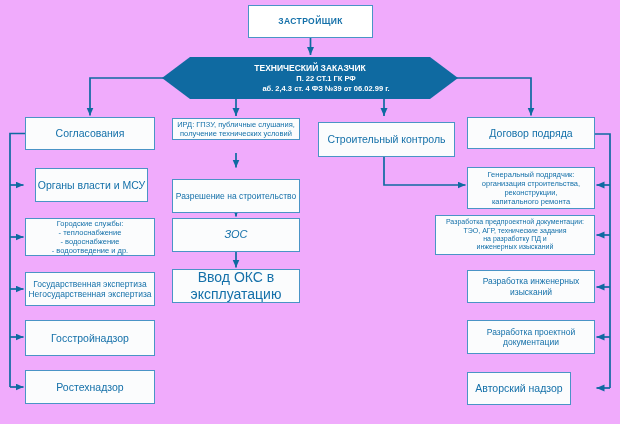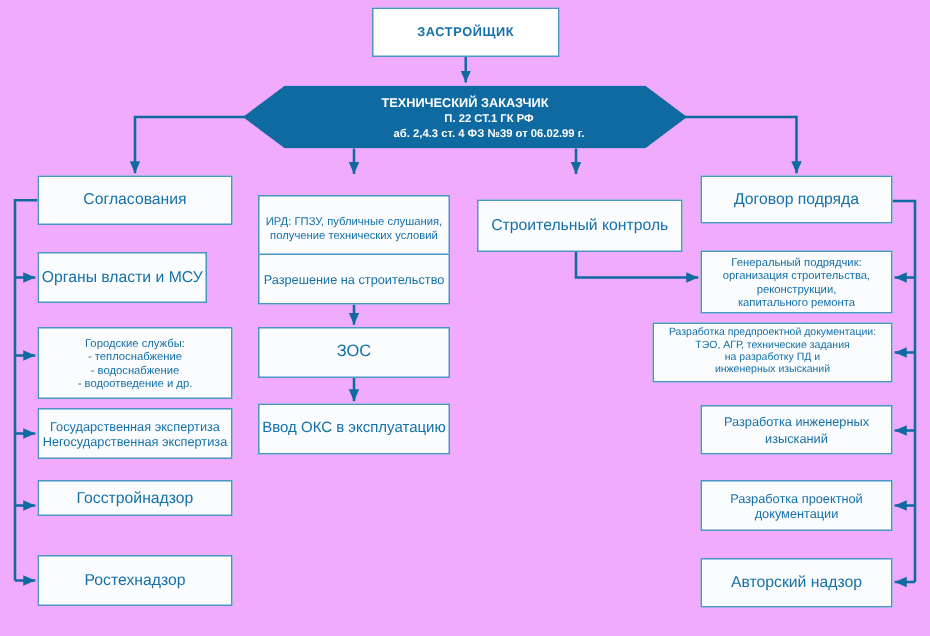--- a/index.html
+++ b/index.html
@@ -30,22 +30,22 @@
     clip-path:polygon(28px 0,calc(100% - 28px) 0,100% 50%,calc(100% - 28px) 100%,28px 100%,0 50%);
     display:flex;flex-direction:column;align-items:center;justify-content:center;
     color:#fff;text-align:center;
   }
   .hex .l1{font-weight:bold;font-size:8.5px;line-height:1.3;}
   .hex .l2,.hex .l3{font-weight:bold;font-size:7.5px;line-height:1.3;padding-left:32px;}
   .fs-lg{font-size:10.5px;}
   .fs-md{font-size:8.5px;}
   .fs-sm{font-size:7.5px;}
   .fs-xs{font-size:7px;}
-  .fs-zos{font-size:11px;}
-  .fs-com{font-size:10px;}
+  .fs-zos{font-size:11px;font-style:italic;}
+  .fs-com{font-size:14px;}
   .fs-perm{font-size:8.5px;}
 </style>
 </head>
 <body>
 
 <div class="canvas">
 
   <svg class="connectors" viewBox="0 0 620 424" xmlns="http://www.w3.org/2000/svg">
     <defs>
       <marker id="ah" markerUnits="userSpaceOnUse" markerWidth="9" markerHeight="8" refX="8" refY="3.5" orient="auto">
@@ -88,55 +88,55 @@
 
   <div class="hex">
     <div class="l1">ТЕХНИЧЕСКИЙ ЗАКАЗЧИК</div>
     <div class="l2">П. 22 СТ.1 ГК РФ</div>
     <div class="l3">аб. 2,4.3 ст. 4 ФЗ №39 от 06.02.99 г.</div>
   </div>
 
   <div class="box" style="left:25px;top:117px;width:130px;height:33px">
     <span class="fs-lg">Согласования</span>
   </div>
-  <div class="box" style="left:25px;top:168px;width:113px;height:34px">
+  <div class="box" style="left:35px;top:168px;width:113px;height:34px">
     <span class="fs-lg">Органы власти и МСУ</span>
   </div>
-  <div class="box" style="left:25px;top:218px;width:130px;height:48px">
+  <div class="box" style="left:25px;top:218px;width:130px;height:38px">
     <span class="fs-sm">Городские службы:
 - теплоснабжение
 - водоснабжение
 - водоотведение и др.</span>
   </div>
   <div class="box" style="left:25px;top:272px;width:130px;height:34px">
     <span class="fs-md">Государственная экспертиза
 Негосударственная экспертиза</span>
   </div>
-  <div class="box" style="left:25px;top:320px;width:130px;height:24px">
+  <div class="box" style="left:25px;top:320px;width:130px;height:36px">
     <span class="fs-lg">Госстройнадзор</span>
   </div>
   <div class="box" style="left:25px;top:370px;width:130px;height:34px">
     <span class="fs-lg">Ростехнадзор</span>
   </div>
 
-  <div class="box" style="left:172px;top:130px;width:128px;height:43px">
+  <div class="box" style="left:172px;top:118px;width:128px;height:22px">
     <span class="fs-sm">ИРД: ГПЗУ, публичные слушания,
 получение технических условий</span>
   </div>
-  <div class="box" style="left:172px;top:169px;width:128px;height:34px">
+  <div class="box" style="left:172px;top:179px;width:128px;height:34px">
     <span class="fs-perm">Разрешение на строительство</span>
   </div>
   <div class="box" style="left:172px;top:218px;width:128px;height:34px">
     <span class="fs-zos">ЗОС</span>
   </div>
   <div class="box" style="left:172px;top:269px;width:128px;height:34px">
     <span class="fs-com">Ввод ОКС в эксплуатацию</span>
   </div>
 
-  <div class="box" style="left:318px;top:133px;width:137px;height:35px">
+  <div class="box" style="left:318px;top:122px;width:137px;height:35px">
     <span class="fs-lg">Строительный контроль</span>
   </div>
 
   <div class="box" style="left:467px;top:117px;width:128px;height:32px">
     <span class="fs-lg">Договор подряда</span>
   </div>
   <div class="box" style="left:467px;top:167px;width:128px;height:42px">
     <span class="fs-sm">Генеральный подрядчик:
 организация строительства,
 реконструкции,
@@ -149,17 +149,17 @@
 инженерных изысканий</span>
   </div>
   <div class="box" style="left:467px;top:320px;width:128px;height:34px">
     <span class="fs-md">Разработка проектной
 документации</span>
   </div>
   <div class="box" style="left:467px;top:270px;width:128px;height:33px">
     <span class="fs-md">Разработка инженерных
 изысканий</span>
   </div>
-  <div class="box" style="left:467px;top:372px;width:128px;height:33px">
+  <div class="box" style="left:467px;top:372px;width:104px;height:33px">
     <span class="fs-lg">Авторский надзор</span>
   </div>
 
 </div>
 
 </body></html>

